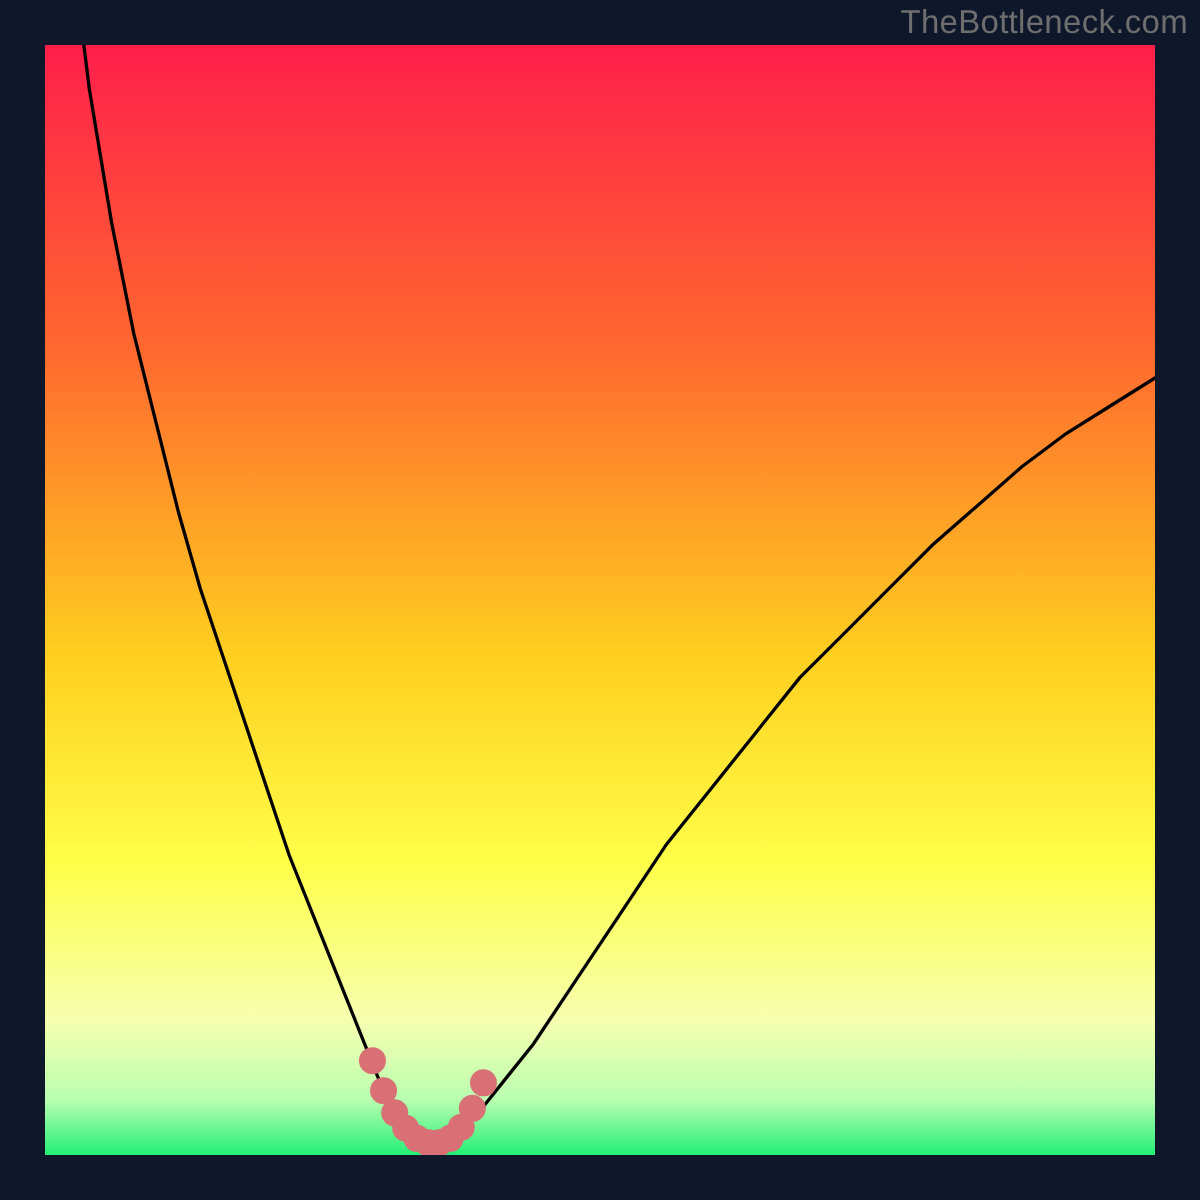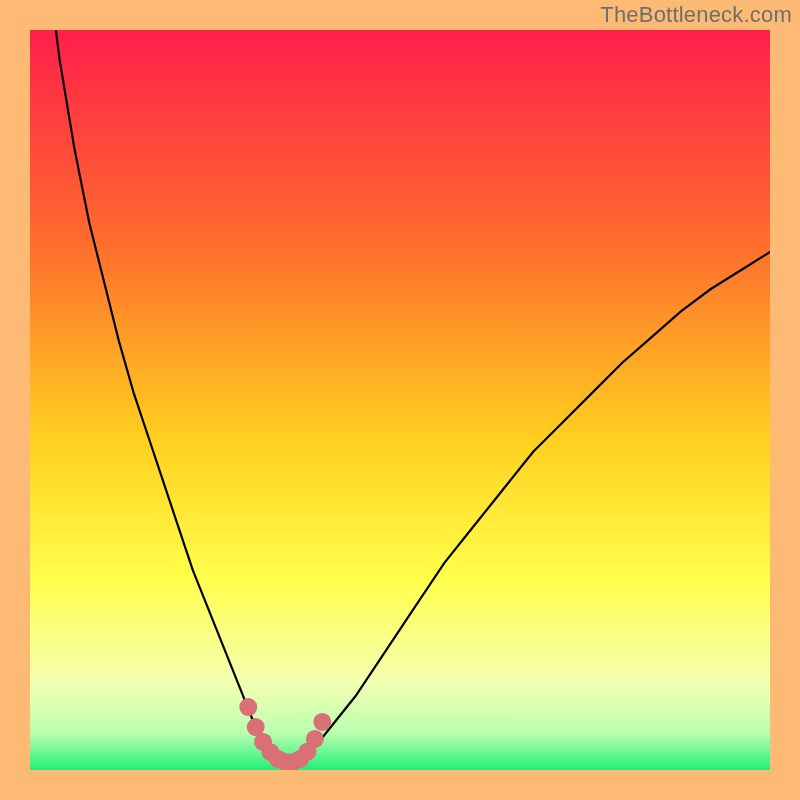--- a/index.html
+++ b/index.html
@@ -10,21 +10,21 @@
     background: #000;
     font-family: Arial, Helvetica, sans-serif;
     overflow: hidden;
   }
   .frame {
     position: absolute;
     left: 0;
     top: 0;
     width: 800px;
     height: 800px;
-    background: #fdba74;
+    background: #0f172a;
   }
   .plot {
     position: absolute;
     left: 30px;
     top: 30px;
     width: 740px;
     height: 740px;
     overflow: hidden;
   }
   .watermark {

